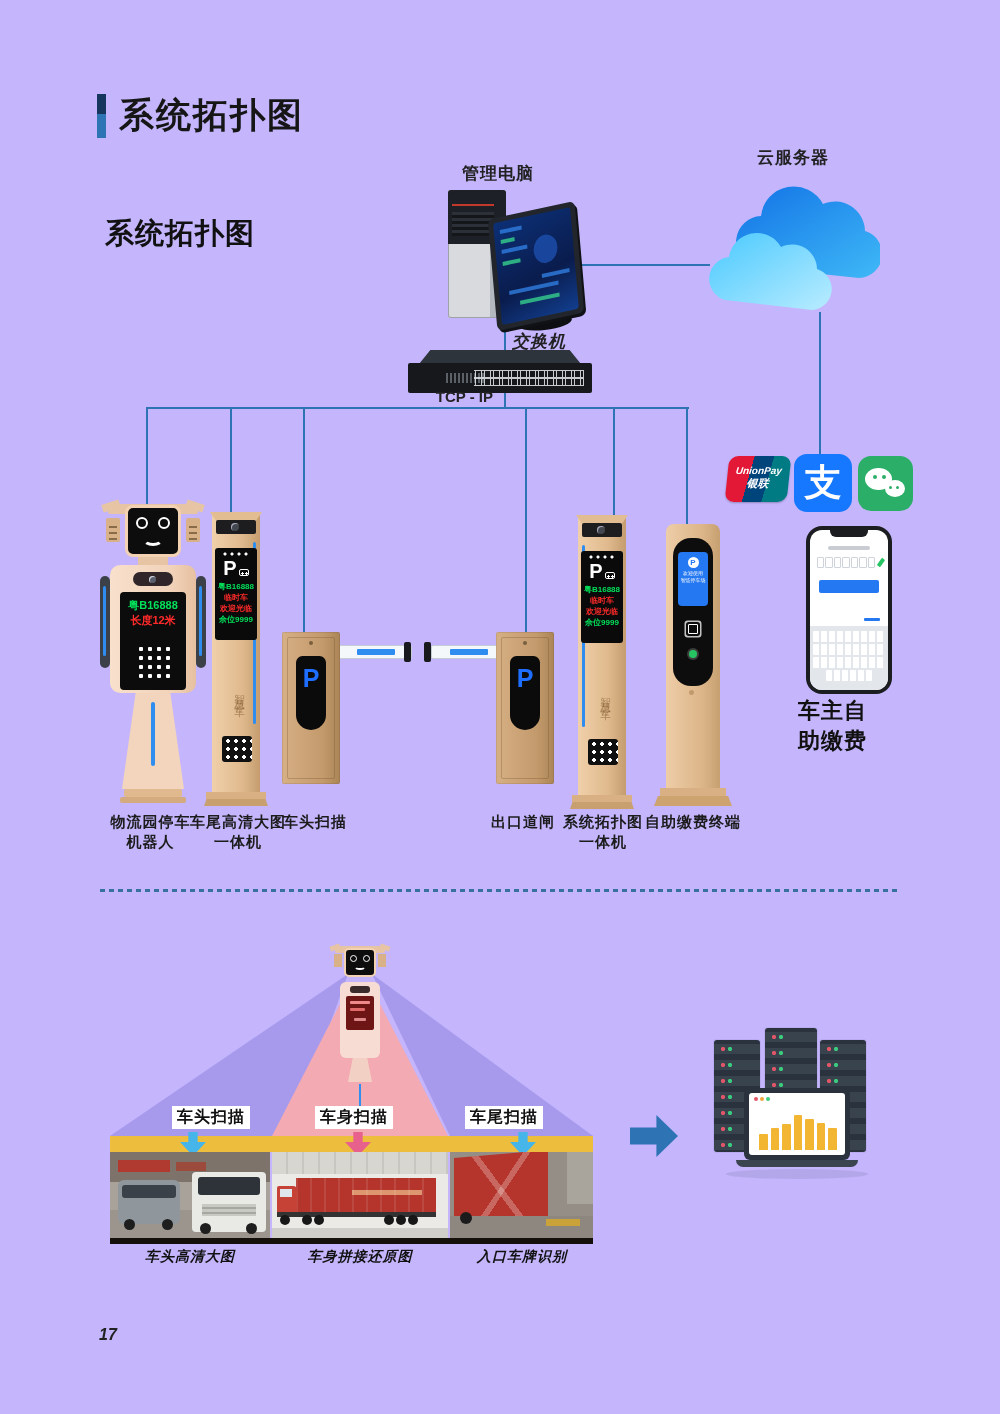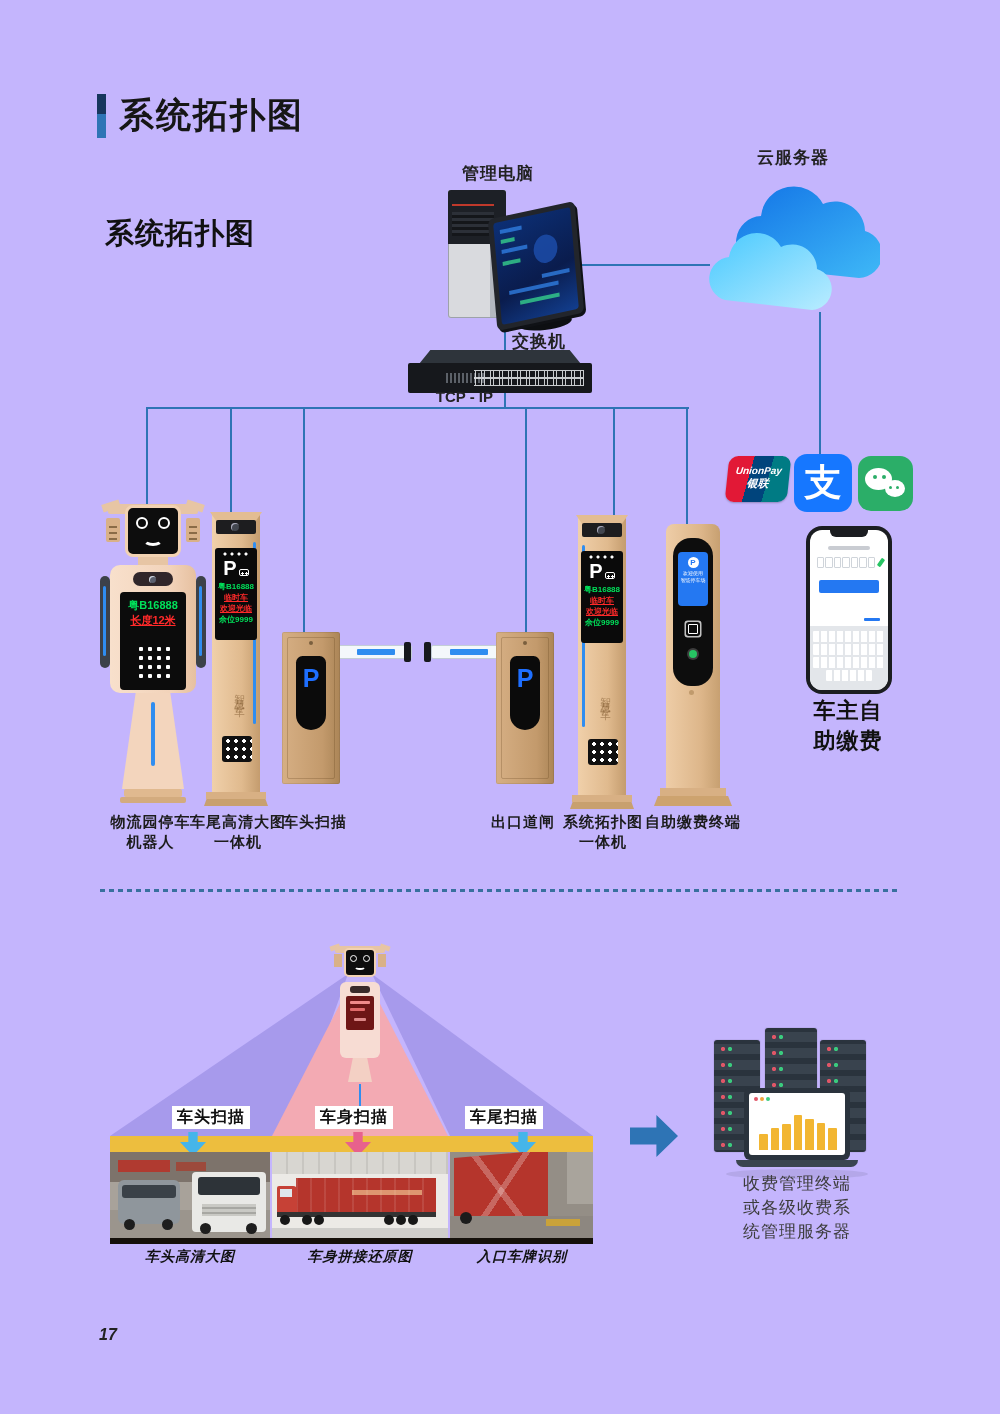--- a/index.html
+++ b/index.html
@@ -62,25 +62,25 @@
   .phone .notch { position:absolute; left:50%; transform:translateX(-50%); top:0; width:38px; height:7px; background:#1b1d21; border-radius:0 0 6px 6px; }
   .phone .tline { position:absolute; left:50%; transform:translateX(-50%); top:16px; width:42px; height:4px; background:#c9ccd2; border-radius:2px; }
   .phone .plate { position:absolute; left:7px; top:27px; width:58px; height:11px; display:flex; gap:1px; }
   .phone .plate i { flex:1; background:#fff; border:1px solid #cfd4da; border-radius:1px; }
   .phone .pencil { position:absolute; right:5px; top:28px; width:4px; height:9px; background:#27c463; transform:rotate(35deg); border-radius:1px; }
   .phone .btn { position:absolute; left:9px; top:50px; width:60px; height:13px; background:#2478f2; border-radius:2px; }
   .phone .link { position:absolute; right:8px; top:88px; width:16px; height:3px; background:#2478f2; border-radius:1px; }
   .phone .kb { position:absolute; left:0; bottom:0; width:100%; height:64px; background:#e3e6ea; padding:3px 2px; }
   .phone .kb i { display:block; height:11px; margin:2px 1px; border-radius:1px;
     background:repeating-linear-gradient(90deg,#fff 0 6px, transparent 6px 8px); }
-  .phone-caption { left:798px; top:696px; width:100px; text-align:center; font-size:22px; font-weight:bold; color:#111; line-height:1.35; letter-spacing:1px; }
+  .phone-caption { left:798px; top:696px; width:100px; font-size:22px; font-weight:bold; color:#111; line-height:1.35; letter-spacing:1px; }
 
   
   .led { font-weight:bold; font-size:8px; line-height:11px; letter-spacing:0; white-space:nowrap; }
-  .led.g { color:#00e05a; } .led.r { color:#ff2a2a;text-decoration:underline; }
+  .led.g { color:#00e05a; } .led.r { color:#ff2a2a; }
   .keypad { background-color:#101010; border-radius:3px;
     background-image:radial-gradient(circle at 5px 5px, #fff 1.6px, transparent 2.1px);
     background-size:8px 8px; background-position:1px 0; }
 
   
   .robot { left:98px; top:496px; width:110px; height:310px; }
   .robot .wingL { left:4px; top:6px; width:18px; height:8px; background:#e7c5a4; transform:rotate(-18deg); }
   .robot .wingR { left:88px; top:6px; width:18px; height:8px; background:#e7c5a4; transform:rotate(18deg); }
   .robot .hat { left:10px; top:8px; width:90px; height:10px; background:#e7c5a4; border-radius:2px; }
   .robot .face { left:27px; top:9px; width:56px; height:52px; background:#0d0d0d; border:3px solid #f2d2b2; border-radius:8px; }
@@ -281,21 +281,21 @@
       </linearGradient>
       <linearGradient id="cg2" x1="0" y1="0" x2="1" y2="1">
         <stop offset="0" stop-color="#49c9fe"></stop>
           <stop offset="1" stop-color="#b9ecff"></stop>
       </linearGradient>
     </defs>
     <path fill="url(#cg1)" d="M55,95 a26,26 0 0 1 6,-51 a33,33 0 0 1 62,-12 a30,30 0 0 1 42,27 a24,24 0 0 1 -6,47 z"></path>
     <path fill="url(#cg2)" d="M25,128 a22,22 0 0 1 4,-43 a28,28 0 0 1 52,-10 a25,25 0 0 1 36,22 a21,21 0 0 1 -5,41 z"></path>
   </svg>
 
-  <div class="abs node-label" style="left:512px;top:330px;">交换机</div>
+  <div class="abs node-label" style="left:512px;top:330px;font-style:italic;">交换机</div>
   <div class="abs sw-top"></div>
   <div class="abs sw-front">
     <div class="sw-vent"></div>
     <div class="sw-ports"></div>
   </div>
   <div class="abs proto-label" style="left:425px;top:388px;width:68px;text-align:right;">TCP - IP</div>
 
   <div class="abs unionpay">
     <div class="en">UnionPay</div>
     <div class="cn">银联</div>
@@ -575,20 +575,15 @@
           <div style="height: 60%;"></div>
           <div style="height: 82%;"></div>
           <div style="height: 72%;"></div>
           <div style="height: 62%;"></div>
           <div style="height: 52%;"></div>
         </div>
     </div>
   </div>
   <div class="abs lap-base"></div>
   <div class="abs lap-shadow"></div>
-  <div class="abs server-label">
-    <div>收费管理终端</div>
-    <div>或各级收费系</div>
-    <div>统管理服务器</div>
-  </div>
 
   <div class="abs page-num">17</div>
 </div>
 
 </body></html>

